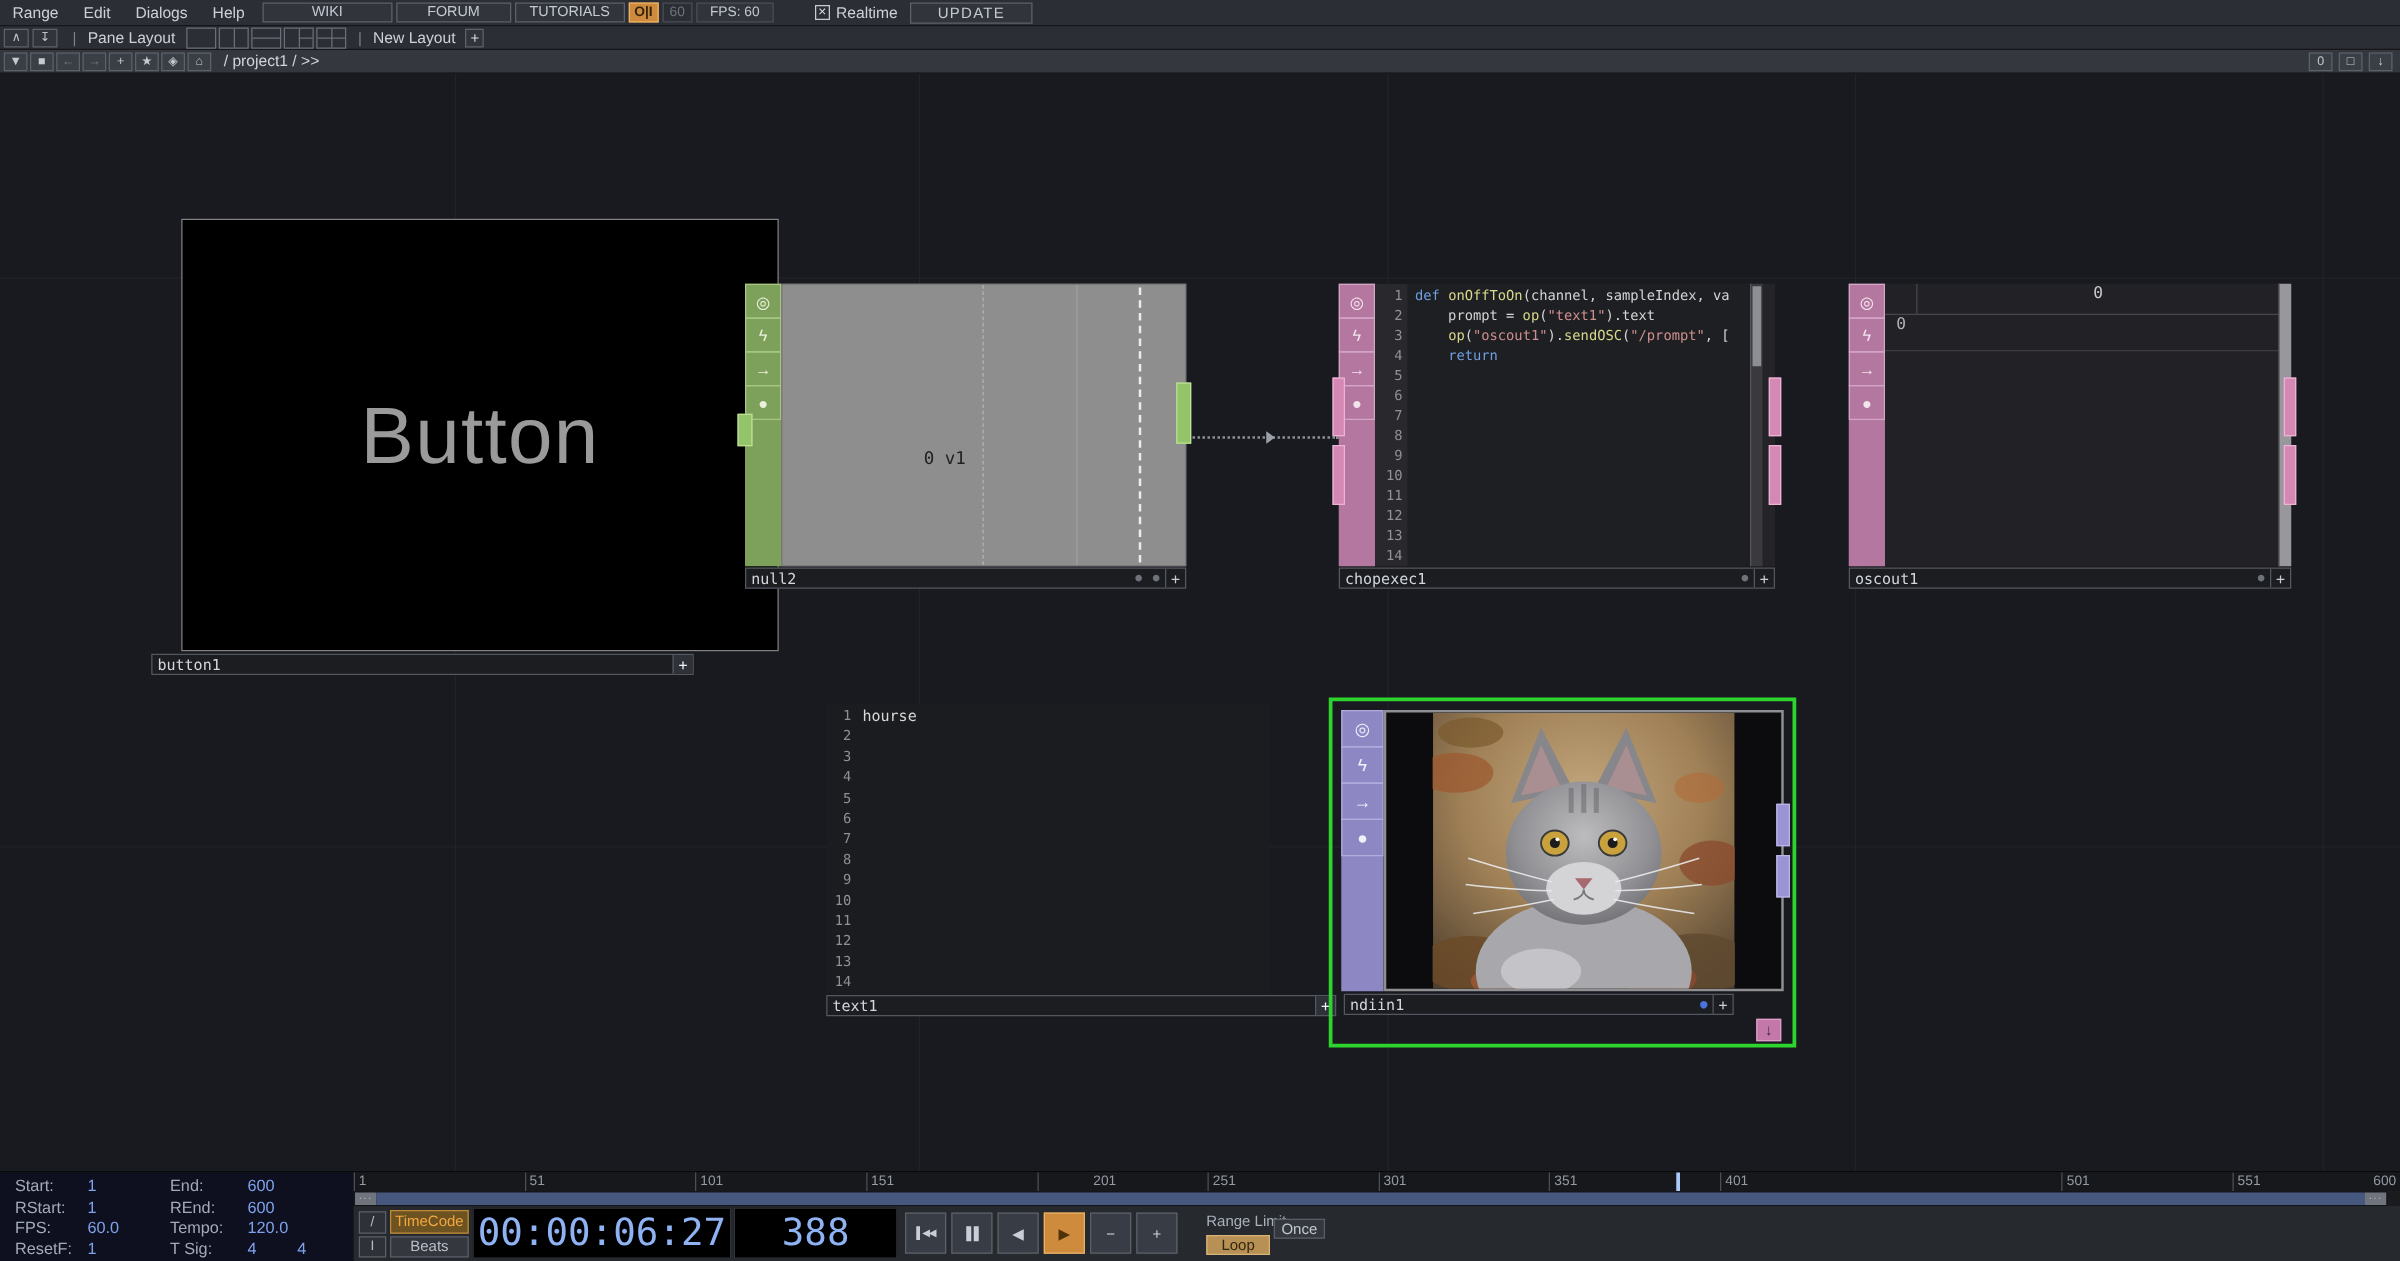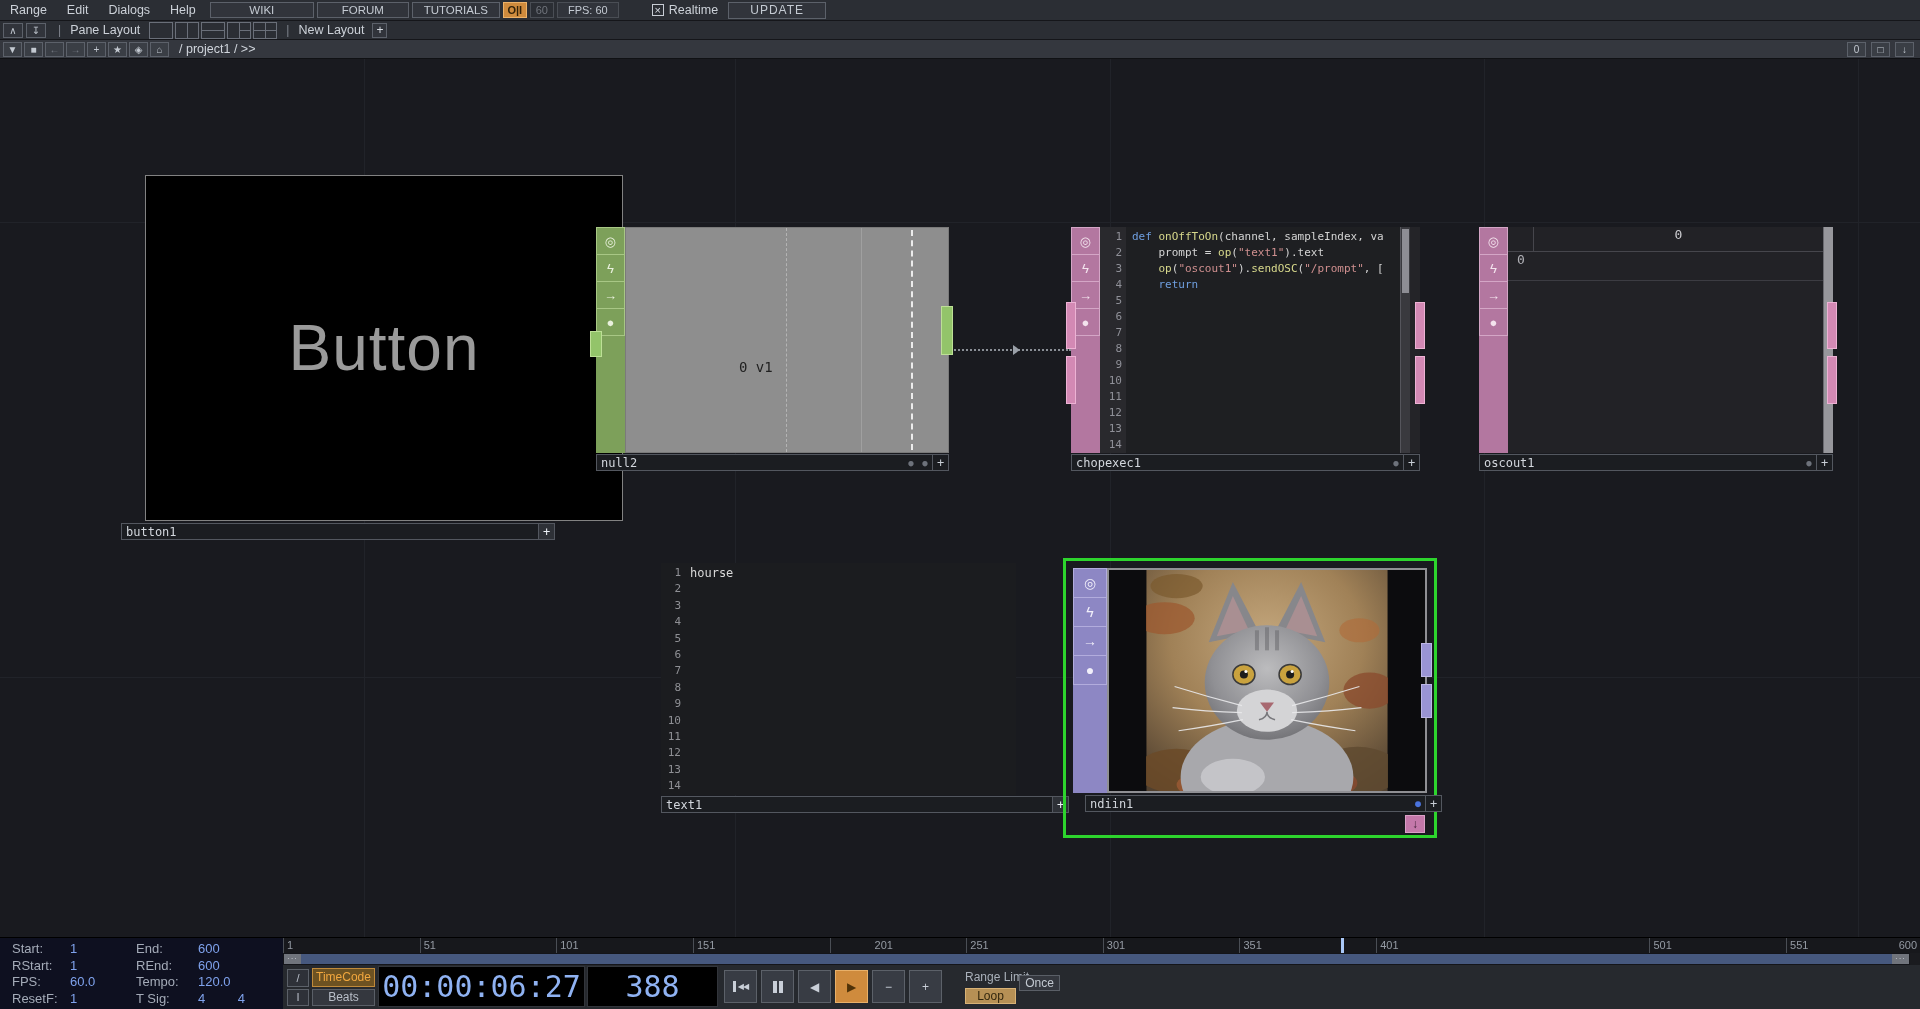--- a/index.html
+++ b/index.html
@@ -489,21 +489,21 @@
                 <path d="M96,149 Q62,156 32,160"></path>
               <path d="M145,135 Q180,126 212,116"></path>
                 <path d="M145,142 Q182,141 214,137"></path>
                 <path d="M144,149 Q178,156 208,160"></path>
             </g>
           </svg>
         </div>
         <div class="conn purple" style="left:348px;top:75px;width:11px;height:34px;z-index:2"></div>
         <div class="conn purple" style="left:348px;top:116px;width:11px;height:34px;z-index:2"></div>
       </div>
-      <div class="node-label" style="left:19px;top:234px;width:357px">
+      <div class="node-label" style="left:9px;top:234px;width:312px">
         <span>ndiin1</span>
         <span class="spacer"></span>
         <span class="dotcell blue">●</span>
         <span class="pluscell">+</span>
       </div>
       <div class="ndi-dock">↓</div>
     </div>
   </div>
 
   <div class="timeline">

